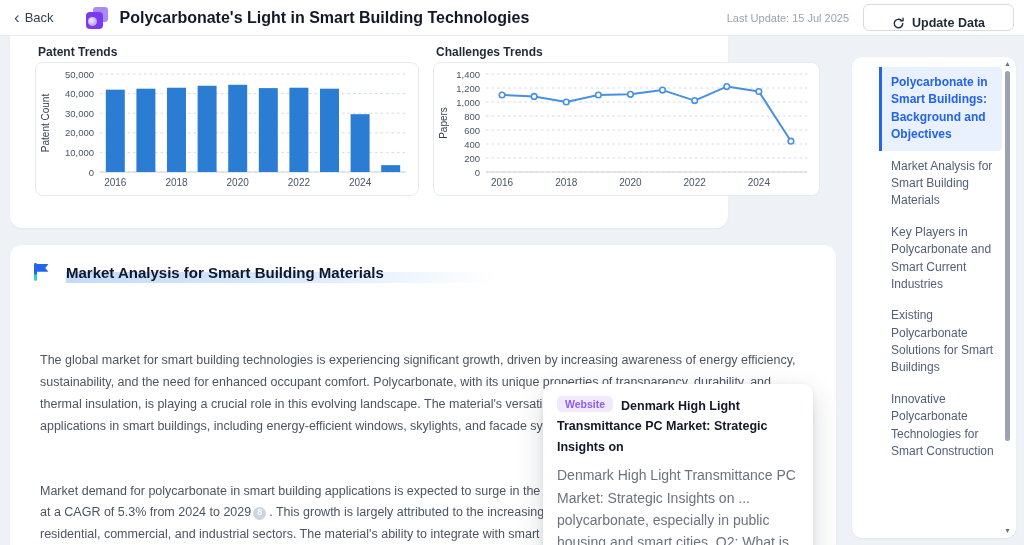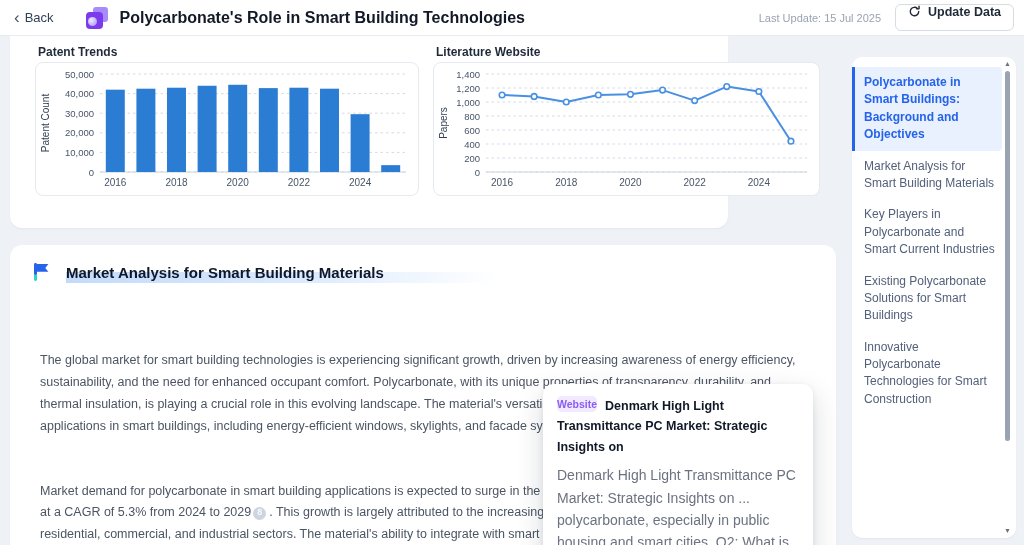--- a/index.html
+++ b/index.html
@@ -16,21 +16,21 @@
   .app-icon { position:relative; width:22px; height:22px; margin-left:32px; }
   .app-icon .sq-back { position:absolute; right:0; top:0; width:15px; height:15px;
     border-radius:3px; background:#a78bfa; }
   .app-icon .sq-front { position:absolute; left:0; bottom:0; width:17px; height:17px;
     border-radius:4px; background:#7c3aed; }
   .app-icon .dot { position:absolute; left:2px; bottom:3px; width:9px; height:9px;
     border-radius:50%; background:radial-gradient(circle at 35% 35%, #ede9fe, #a78bfa); }
   .page-title { margin-left:12px; font-size:16px; font-weight:bold; color:#111827; }
   .topbar .spacer { flex:1; }
   .last-update { color:#9aa3b2; font-size:11px; margin-right:14px; }
-  .btn { display:flex; align-items:flex-start; gap:7px; height:27px; padding:0 12px;
+  .btn { display:flex; align-items:flex-end; gap:7px; height:27px; padding:0 28px;
     border-radius:6px; font-size:12.5px; font-weight:bold; cursor:pointer; }
   .btn.ghost { background:#ffffff; border:1px solid #d6dce4; color:#1f2937; margin-right:10px; }
   .btn.primary { background:#2563eb; border:1px solid #2563eb; color:#ffffff; margin-right:12px; }
 
   
   .card { position:absolute; background:#ffffff; border-radius:12px;
     box-shadow:0 1px 2px rgba(16,24,40,.05); }
   .card.charts { left:10px; top:36px; width:718px; height:192px; border-radius:0 0 12px 12px; }
   .card.section { left:10px; top:245px; width:826px; height:310px; }
 
@@ -55,32 +55,32 @@
   .cite { display:inline-flex; align-items:center; justify-content:center;
     width:13px; height:13px; border-radius:50%; font-size:9px; font-weight:bold;
     vertical-align:1px; margin:0 3px 0 2px; cursor:pointer; }
   .cite.muted { background:#ccd5e0; color:#f8fafc; }
 
   
   .tooltip-card { position:absolute; left:543px; top:384px; width:270px; z-index:40;
     background:#ffffff; border-radius:10px; padding:12px 14px 12px 14px;
     box-shadow:0 10px 28px rgba(15,23,42,.16), 0 2px 6px rgba(15,23,42,.08); cursor:pointer; }
   .tt-badge { display:inline-block; background:#f1e9fd; color:#8b5cf6;
-    font-size:10.5px; font-weight:bold; padding:2px 0; border-radius:5px;
+    font-size:10.5px; font-weight:bold; padding:2px 8px; border-radius:5px;
     margin-right:8px; vertical-align:2px; }
   .tt-title { font-size:12.5px; font-weight:bold; color:#111827; line-height:1.55; }
   .tt-body { margin-top:7px; font-size:14px; color:#6b7280; line-height:1.6; }
 
   
   .sidebar { position:absolute; left:852px; top:57px; width:164px; height:481px;
     background:#ffffff; border-radius:10px; box-shadow:0 1px 2px rgba(16,24,40,.05);
     padding:10px 14px 10px 0; overflow:hidden; }
   .toc { margin-left:0; }
   .toc-item { font-size:12px; line-height:1.45; color:#52607a; padding:7px 6px 7px 12px;
-    cursor:pointer; }
+    cursor:pointer;margin-left:27px; }
   .toc-item.active { background:#e8f1fd; border-left:3px solid #2563eb;
     color:#2563eb; font-weight:bold; padding-left:9px; border-radius:0 4px 4px 0; }
   .sb-scroll-thumb { position:absolute; right:6px; top:14px; width:5px; height:370px;
     border-radius:3px; background:#9aa3b2; cursor:pointer; }
   .sb-arrow { position:absolute; right:5px; font-size:7px; color:#6b7280; cursor:pointer; }
   .sb-arrow.up { top:3px; }
   .sb-arrow.down { bottom:4px; }
 
   svg text { font-family:"Liberation Sans", sans-serif; }
 </style>
@@ -90,35 +90,35 @@
 <div class="topbar">
   <div class="back">
     <span class="chev">‹</span>
     <span>Back</span>
   </div>
   <div class="app-icon">
     <div class="sq-back"></div>
       <div class="sq-front"></div>
       <div class="dot"></div>
   </div>
-  <div class="page-title">Polycarbonate's Role in Smart Building Technologies</div>
+  <div class="page-title">Polycarbonate's Light in Smart Building Technologies</div>
   <div class="spacer"></div>
   <div class="last-update">Last Update: 15 Jul 2025</div>
   <div class="btn ghost">
     <svg width="13" height="13" viewBox="0 0 16 16">
       <path d="M13.2 8a5.2 5.2 0 1 1-1.6-3.76" fill="none" stroke="#1f2937" stroke-width="1.7" stroke-linecap="round"></path>
       <path d="M13.6 1.6v3.1h-3.1" fill="none" stroke="#1f2937" stroke-width="1.7" stroke-linecap="round" stroke-linejoin="round"></path>
     </svg>
     <span>Update Data</span>
   </div>
 </div>
 
 <div class="card charts">
   <div class="chart-title" id="chart-title-1">Patent Trends</div>
-  <div class="chart-title" id="chart-title-2">Literature Website</div>
+  <div class="chart-title" id="chart-title-2">Challenges Trends</div>
   <div class="chart-box" id="chart-box-1">
     <svg id="svg-chart-0" width="378" height="126">
         <line x1="62" x2="368" y1="106" y2="106" stroke="#d3dae6" stroke-width="1" stroke-dasharray="2.5,3"></line>
         <text x="56" y="109.5" text-anchor="end" font-size="9.5" fill="#475569">0</text>
         <line x1="62" x2="368" y1="86.4" y2="86.4" stroke="#d3dae6" stroke-width="1" stroke-dasharray="2.5,3"></line>
         <text x="56" y="89.9" text-anchor="end" font-size="9.5" fill="#475569">10,000</text>
         <line x1="62" x2="368" y1="66.8" y2="66.8" stroke="#d3dae6" stroke-width="1" stroke-dasharray="2.5,3"></line>
         <text x="56" y="70.3" text-anchor="end" font-size="9.5" fill="#475569">20,000</text>
         <line x1="62" x2="368" y1="47.2" y2="47.2" stroke="#d3dae6" stroke-width="1" stroke-dasharray="2.5,3"></line>
         <text x="56" y="50.7" text-anchor="end" font-size="9.5" fill="#475569">30,000</text>

